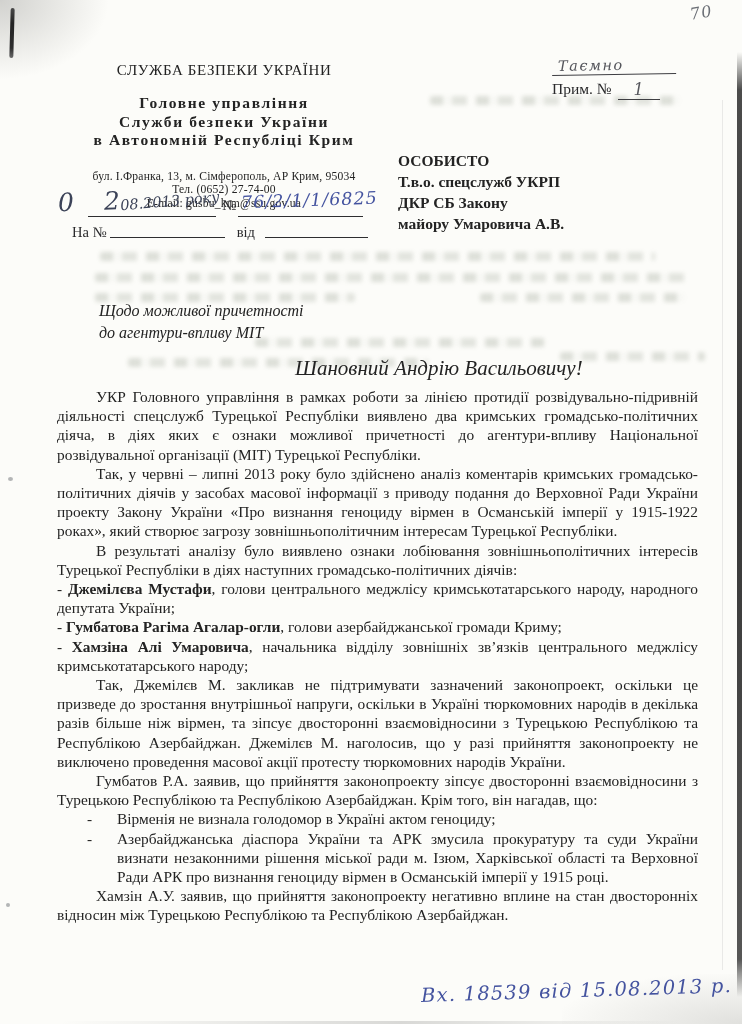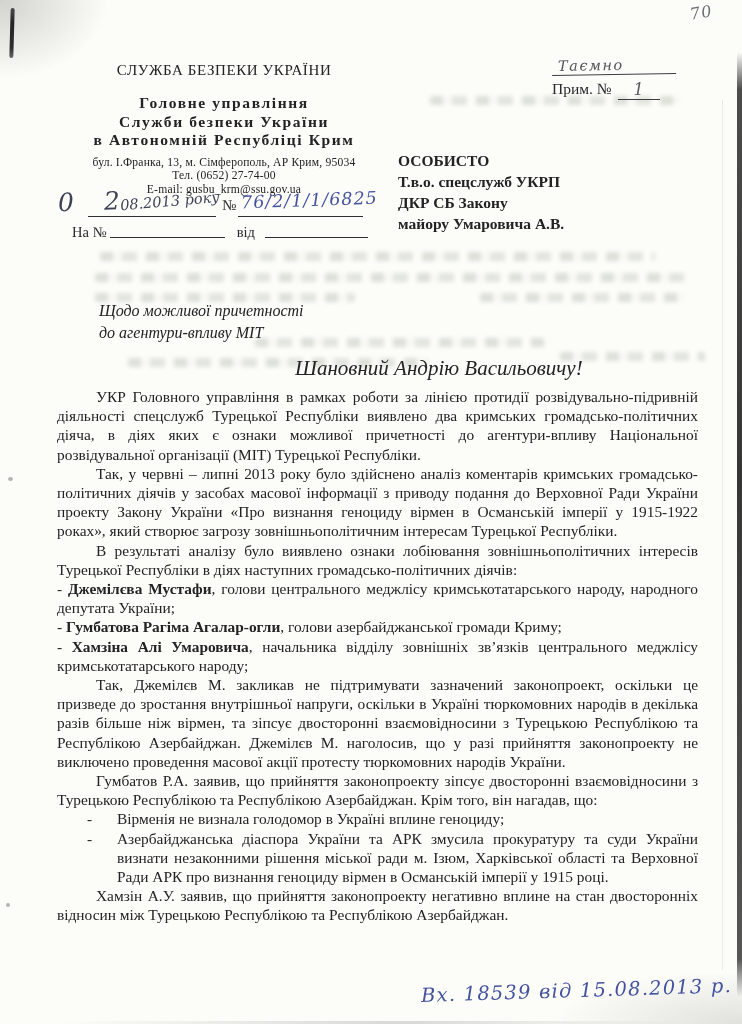--- a/index.html
+++ b/index.html
@@ -42,21 +42,21 @@
     border-bottom:1.4px solid #3e3e42; font-size:14.5px; letter-spacing:1.5px;
     transform:rotate(-1deg); }
   .copy-row { margin-top:4px; font-size:15.5px; color:#2a2a2c; white-space:nowrap; }
   .copy-num { display:inline-block; width:42px; margin-left:6px; text-align:center;
     border-bottom:1.4px solid #3e3e42; font-size:16px; transform:translateY(1px); }
 
   
   .letterhead { position:absolute; left:50px; top:62px; width:348px; text-align:center; }
   .org-top { font-size:15px; letter-spacing:.6px; }
   .org-name { margin-top:15px; font-weight:bold; font-size:15.5px; line-height:18.5px; letter-spacing:1.6px; }
-  .contacts { margin-top:6px; font-size:11.6px; line-height:13.5px; letter-spacing:.2px; }
+  .contacts { margin-top:20px; font-size:11.6px; line-height:13.5px; letter-spacing:.2px; }
 
   .reg-line { position:absolute; left:58px; top:191px; width:320px; height:30px; }
   .reg-day { position:absolute; left:0; top:-4px; font-size:25px; letter-spacing:11px; transform:rotate(-2deg); }
   .reg-underline1 { position:absolute; left:30px; top:25px; width:128px; border-bottom:1.4px solid #2e2e30; }
   .reg-date { position:absolute; left:62px; top:2px; font-size:14.5px; transform:rotate(-5deg); white-space:nowrap; }
   .reg-no-sign { position:absolute; left:164px; top:6px; font-size:15px; color:#2a2a2c; }
   .reg-underline2 { position:absolute; left:180px; top:25px; width:125px; border-bottom:1.4px solid #2e2e30; }
   .reg-number { position:absolute; left:183px; top:-1px; font-size:17.5px; letter-spacing:1px;
     transform:rotate(-2deg); white-space:nowrap; }
   .ref-line { position:absolute; left:72px; top:224px; font-size:14.5px; color:#2a2a2c; white-space:nowrap; }
@@ -168,21 +168,21 @@
 
     <p class="official"><span>- </span><b>Джемілєва Мустафи</b><span>, голови центрального меджлісу кримськотатарського народу, народного депутата України;</span></p>
     <p class="official"><span>- </span><b>Гумбатова Рагіма Агалар-огли</b><span>, голови азербайджанської громади Криму;</span></p>
     <p class="official"><span>- </span><b>Хамзіна Алі Умаровича</b><span>, начальника відділу зовнішніх зв’язків центрального меджлісу кримськотатарського народу;</span></p>
 
     <p>Так, Джемілєв М. закликав не підтримувати зазначений законопроект, оскільки це призведе до зростання внутрішньої напруги, оскільки в Україні тюркомовних народів в декілька разів більше ніж вірмен, та зіпсує двосторонні взаємовідносини з Турецькою Республікою та Республікою Азербайджан. Джемілєв М. наголосив, що у разі прийняття законопроекту не виключено проведення масової акції протесту тюркомовних народів України.</p>
     <p>Гумбатов Р.А. заявив, що прийняття законопроекту зіпсує двосторонні взаємовідносини з Турецькою Республікою та Республікою Азербайджан. Крім того, він нагадав, що:</p>
 
     <div class="bullet">
       <span class="dash">-</span>
-      <span class="btext">Вірменія не визнала голодомор в Україні вплине геноциду;</span>
+      <span class="btext">Вірменія не визнала голодомор в Україні актом геноциду;</span>
     </div>
     <div class="bullet">
       <span class="dash">-</span>
       <span class="btext">Азербайджанська діаспора України та АРК змусила прокуратуру та суди України визнати незаконними рішення міської ради м. Ізюм, Харківської області та Верховної Ради АРК про визнання геноциду вірмен в Османській імперії у 1915 році.</span>
     </div>
 
     <p>Хамзін А.У. заявив, що прийняття законопроекту негативно вплине на стан двосторонніх відносин між Турецькою Республікою та Республікою Азербайджан.</p>
   </div>
 
   <div class="incoming-note hand hand-blue">Вх. 18539 від 15.08.2013 р.</div>

